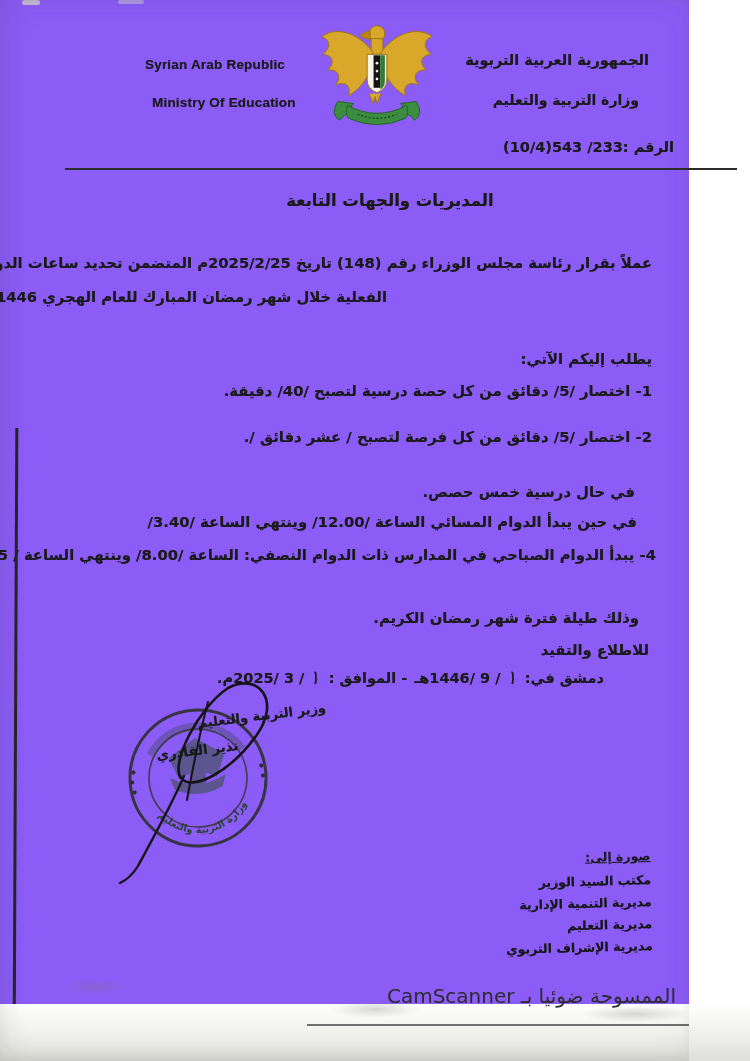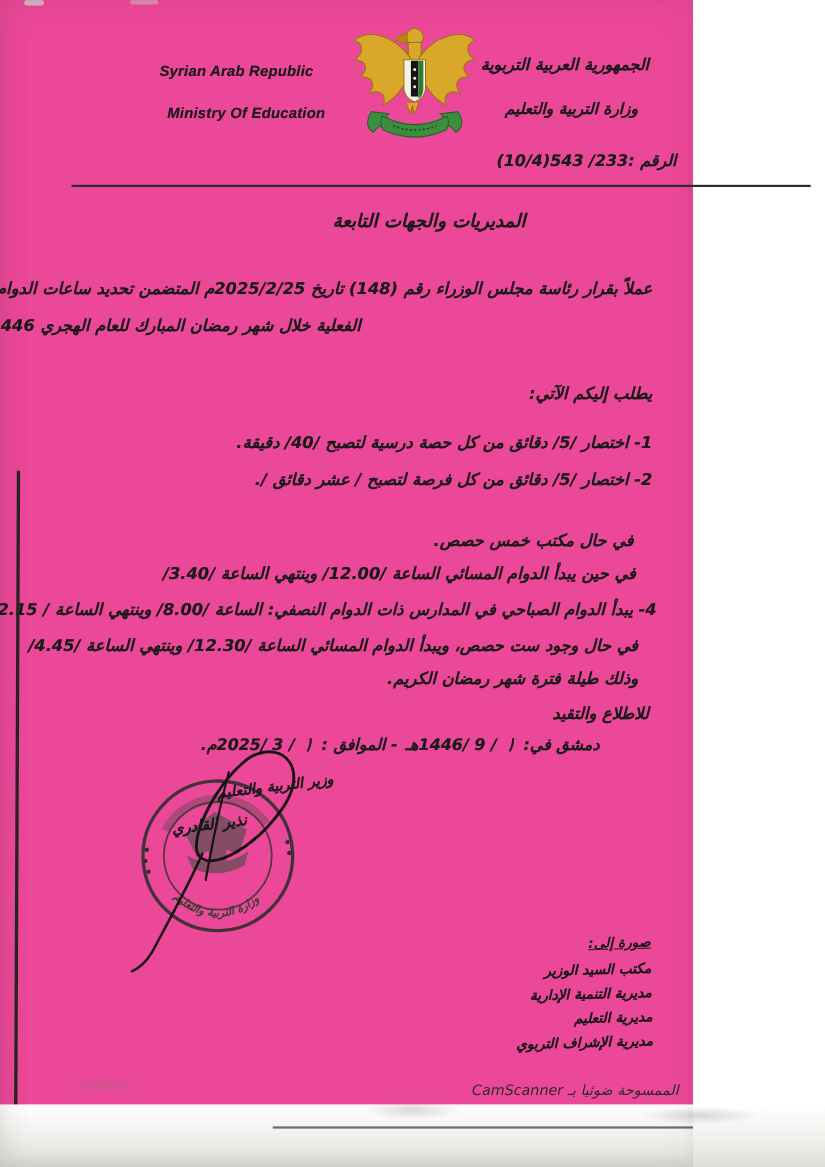--- a/index.html
+++ b/index.html
@@ -1,34 +1,34 @@
 <!DOCTYPE html>
 <html lang="ar"><head>
 <meta charset="utf-8">
 <style>
   html,body{margin:0;padding:0;background:#ffffff;}
   body{width:750px;height:1061px;overflow:hidden;font-family:"DejaVu Sans",sans-serif;}
-  .page{position:relative;width:630px;height:1061px;background:#ec4899;color:#161616;font-style:italic;}
+  .page{position:relative;width:689px;height:1061px;background:#8b5cf6;color:#161616;}
   .line{position:absolute;white-space:nowrap;direction:rtl;unicode-bidi:plaintext;
         font-size:14.8px;font-weight:600;color:#1a1a1a;text-shadow:0 0 .5px rgba(20,20,20,.55);}
   .ltr{direction:ltr;}
   
   .en1{left:145px;top:57px;font-family:"Liberation Sans","DejaVu Sans",sans-serif;font-size:13.5px;font-weight:700;letter-spacing:.2px;}
   .en2{left:152px;top:95px;font-family:"Liberation Sans","DejaVu Sans",sans-serif;font-size:13.5px;font-weight:700;letter-spacing:.2px;}
   .ar1{right:40px;top:52px;font-size:14.5px;font-weight:700;}
   .ar2{right:50px;top:92px;font-size:14px;font-weight:700;}
   .ref{right:15px;top:139px;font-size:14.5px;font-weight:700;}
   .rule{position:absolute;left:65px;top:168px;width:672px;height:2px;background:#2d2d2d;}
   
   .title{left:278px;top:191px;width:224px;text-align:center;font-size:16.5px;font-weight:700;}
   .l-intro1{right:37px;top:254px;}
   .l-intro2{right:302px;top:288px;}
   .l-basis{right:37px;top:320px;}
   .l-lead{right:37px;top:350px;font-weight:700;}
-  .l-i1{right:37px;top:394px;text-align:right;}
+  .l-i1{right:37px;top:382px;text-align:right;}
   .l-i2{right:37px;top:416px;margin-top:12px;}
   .l-i3a{right:33px;top:449px;}
   .l-i3b{right:54px;top:483px;}
   .l-i3c{right:52px;top:513px;}
   .l-i4a{right:33px;top:546px;}
   .l-i4b{right:50px;top:579px;}
   .l-i4c{right:50px;top:609px;}
   .l-close{right:40px;top:641px;font-weight:700;margin-left:26px;}
   
   .daterow{position:absolute;right:85px;top:670px;display:flex;direction:rtl;gap:7px;align-items:flex-start;
@@ -41,21 +41,21 @@
   .sig-name{left:156px;top:742px;font-size:13.5px;font-weight:700;transform:rotate(-7deg);z-index:5;}
   
   .dist{position:absolute;right:37px;top:850px;direction:rtl;text-align:right;transform:rotate(-1.5deg);}
   .dist .d-head{font-size:12.5px;font-weight:700;text-decoration:underline;margin-left:12px;margin-bottom:6px;white-space:nowrap;}
   .dist .d-item{font-size:12.5px;font-weight:700;line-height:22px;white-space:nowrap;text-shadow:0 0 .5px rgba(20,20,20,.5);}
   
   .scanline{position:absolute;left:14px;top:428px;width:2.5px;height:606px;background:#262626;transform:rotate(.25deg);}
   .bottomband{position:absolute;left:0;top:1004px;width:750px;height:57px;
               background:linear-gradient(#ffffff 0%,#efefec 55%,#dededa 100%);}
   .wmline{position:absolute;right:0;top:1024px;width:382px;height:1.5px;background:#6e6e6e;}
-  .wmtext{right:13px;top:984px;font-size:13px;font-weight:400;color:#2b2b2b;text-shadow:none;}
+  .wmtext{right:13px;top:984px;font-size:20px;font-weight:400;color:#2b2b2b;text-shadow:none;}
   .speck{position:absolute;background:#cfcfcc;border-radius:3px;opacity:.8;}
   .s1{left:22px;top:0;width:18px;height:5px;}
   .s2{left:118px;top:0;width:26px;height:4px;opacity:.5;}
   .patch{position:absolute;border-radius:50%;background:radial-gradient(closest-side,rgba(120,120,115,.28),rgba(120,120,115,0));}
   .p1{left:330px;top:1000px;width:90px;height:18px;}
   .p2{left:580px;top:1006px;width:110px;height:16px;}
   .p3{left:60px;top:980px;width:70px;height:14px;}
   .vignette{position:absolute;inset:0;pointer-events:none;z-index:40;
             box-shadow:inset 0 0 34px rgba(60,60,55,.06), inset 10px 0 20px rgba(60,60,55,.05), inset 0 -4px 10px rgba(60,60,55,.05);}
 </style>
@@ -92,24 +92,23 @@
   <div class="line ar2">وزارة التربية والتعليم</div>
   <div class="line ref">الرقم :233/ 543(10/4)</div>
   <div class="rule"></div>
 
   <div class="line title">المديريات والجهات التابعة</div>
   <div class="line l-intro1">عملاً بقرار رئاسة مجلس الوزراء رقم (148) تاريخ 2025/2/25م المتضمن تحديد ساعات الدوام الرسمي اليومي</div>
   <div class="line l-intro2">الفعلية خلال شهر رمضان المبارك للعام الهجري 1446هـ.</div>
   <div class="line l-lead">يطلب إليكم الآتي:</div>
   <div class="line l-i1">1- اختصار /5/ دقائق من كل حصة درسية لتصبح /40/ دقيقة.</div>
   <div class="line l-i2">2- اختصار /5/ دقائق من كل فرصة لتصبح / عشر دقائق /.</div>
-  <div class="line l-i3b">في حال مكتب خمس حصص.</div>
+  <div class="line l-i3b">في حال درسية خمس حصص.</div>
   <div class="line l-i3c">في حين يبدأ الدوام المسائي الساعة /12.00/ وينتهي الساعة /3.40/</div>
   <div class="line l-i4a">4- يبدأ الدوام الصباحي في المدارس ذات الدوام النصفي: الساعة /8.00/ وينتهي الساعة / 12.15 /</div>
-  <div class="line l-i4b">في حال وجود ست حصص، ويبدأ الدوام المسائي الساعة /12.30/ وينتهي الساعة /4.45/</div>
   <div class="line l-i4c">وذلك طيلة فترة شهر رمضان الكريم.</div>
   <div class="line l-close">للاطلاع والتقيد</div>
 
   <div class="daterow">
     <span class="seg">دمشق في:</span>
     <span class="seg hand">١</span>
     <span class="seg">/ 9 /1446هـ</span>
     <span class="seg">- الموافق :</span>
     <span class="seg hand">١</span>
     <span class="seg">/ 3 /2025م.</span>

